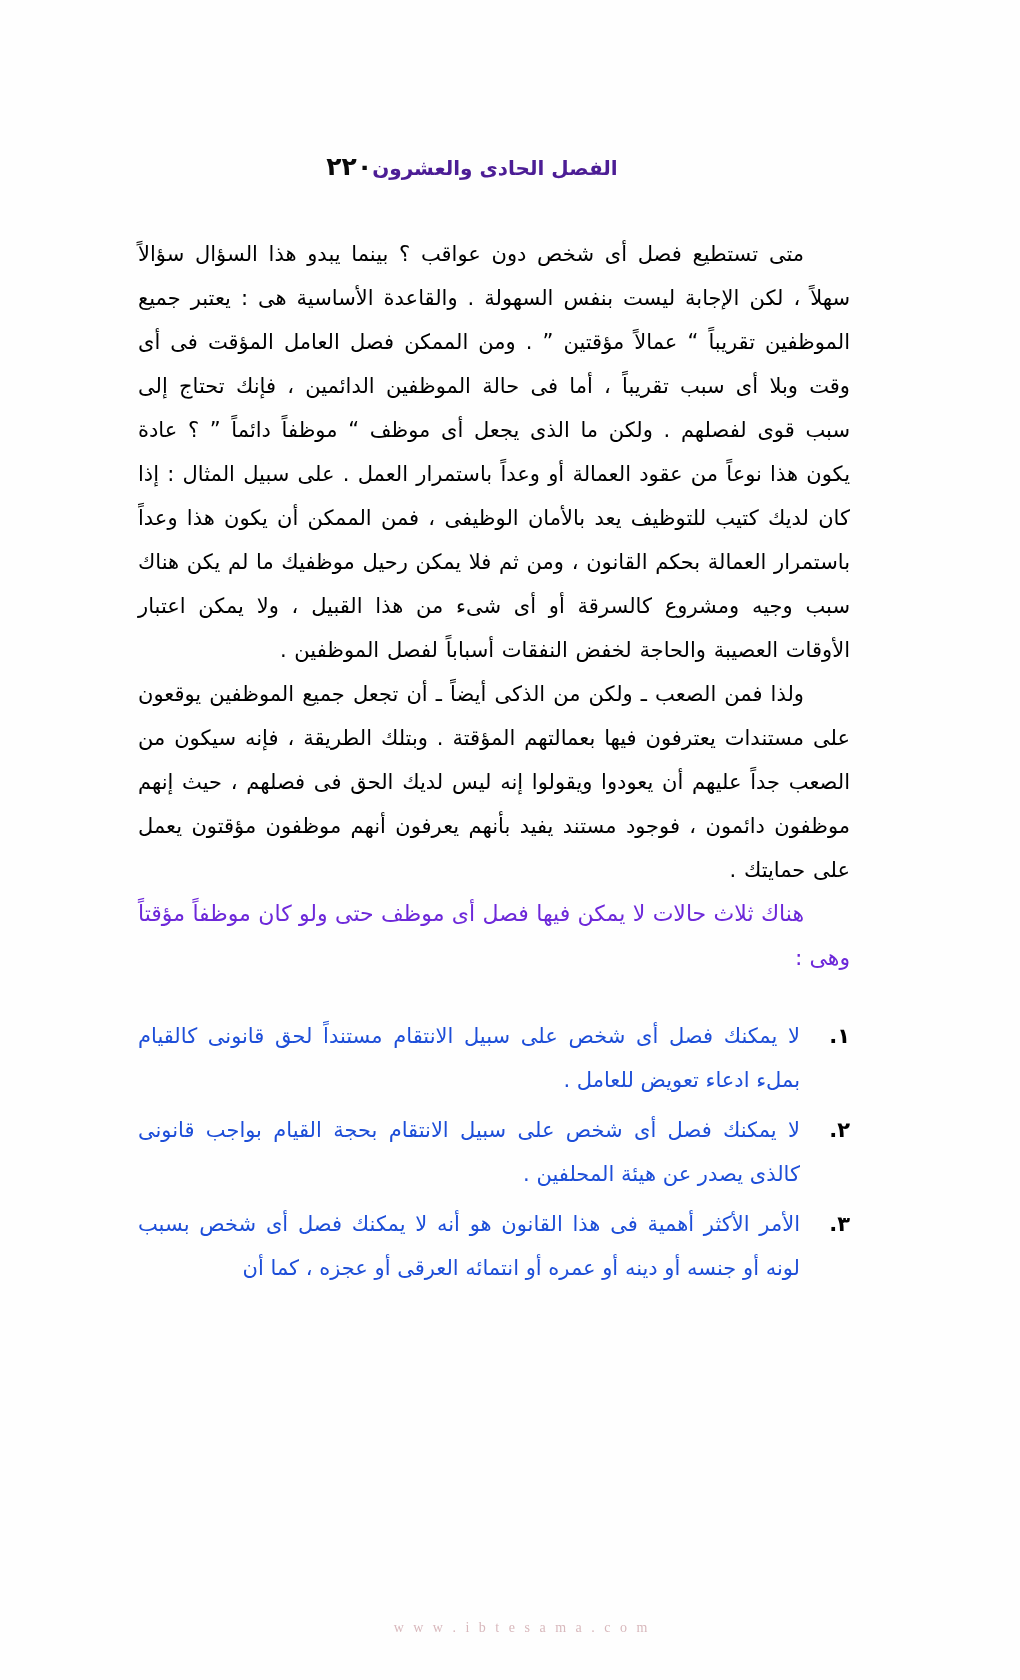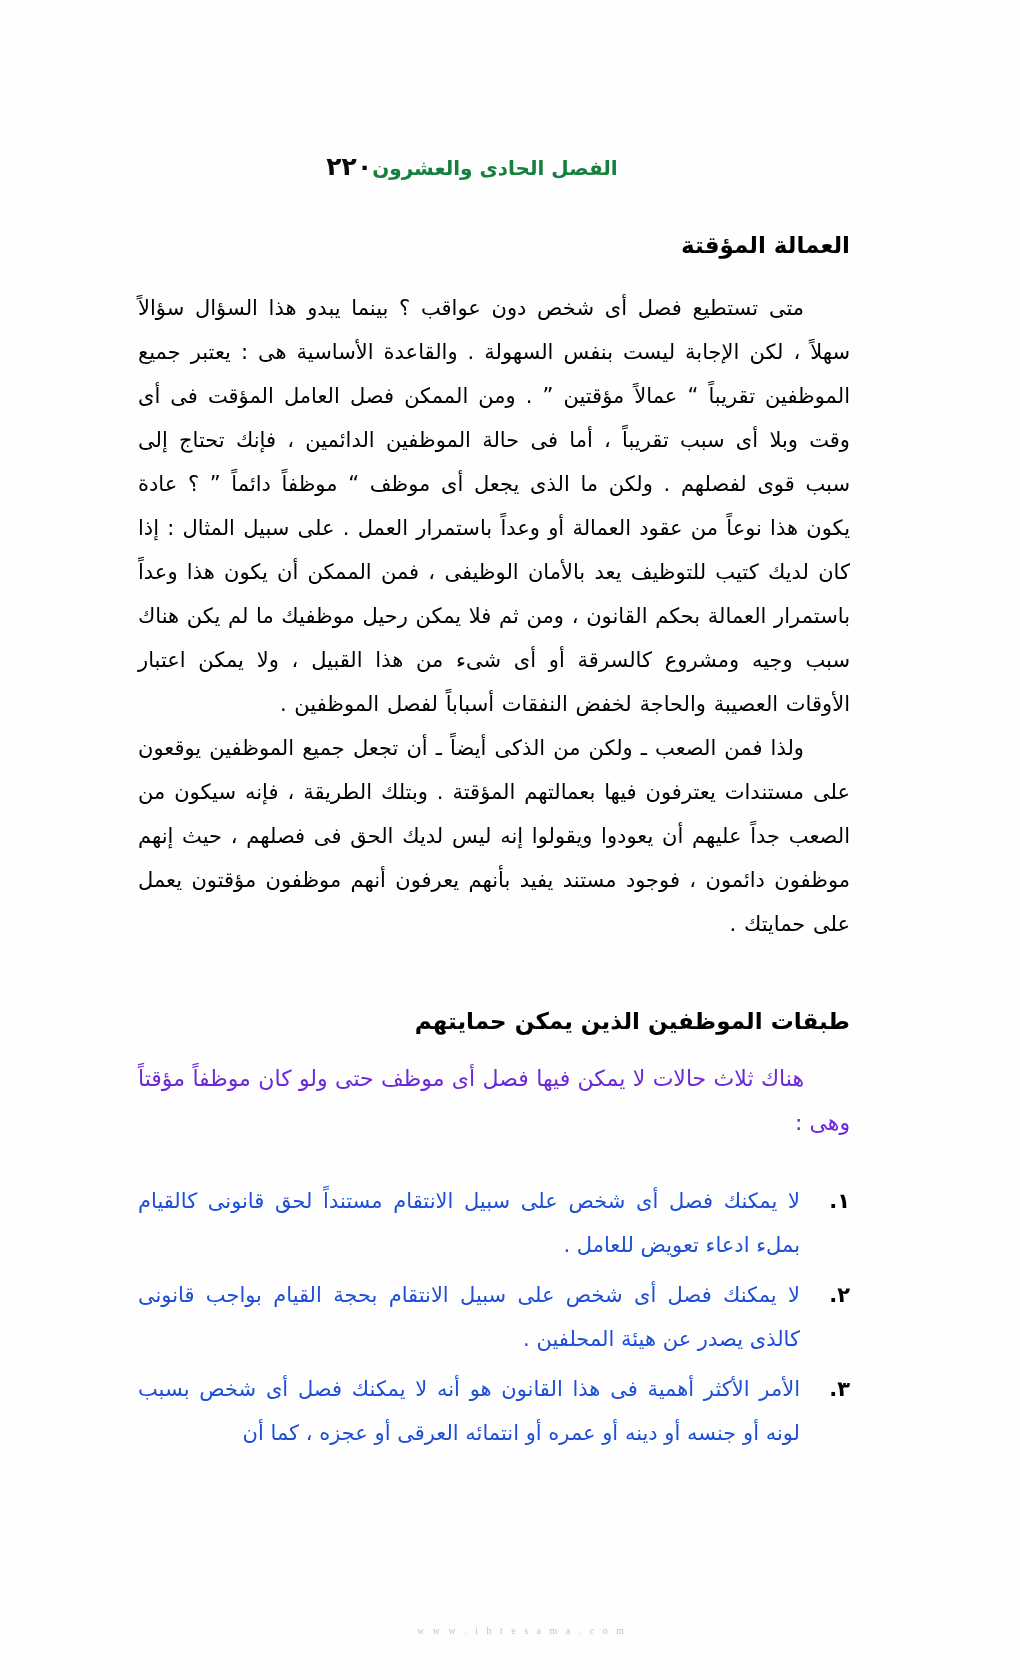--- a/index.html
+++ b/index.html
@@ -37,21 +37,21 @@
   }
   .folio {
     font-size: 25px;
     font-weight: 700;
     letter-spacing: 2px;
     color: #0a0a0a;
   }
   .head-title {
     font-size: 20px;
     font-weight: 700;
-    color: #15803d;
+    color: #4c1d95;
     margin-right: 76px;
     letter-spacing: 0px;
   }
 
   
   .content {
     position: absolute;
     top: 232px;
     right: 170px;
     left: 138px;
@@ -134,45 +134,43 @@
   }
 
   
   .watermark {
     position: absolute;
     left: 0;
     right: 0;
     bottom: 44px;
     text-align: center;
     direction: ltr;
-    font-size: 10px;
+    font-size: 14px;
     letter-spacing: 3px;
     color: #d8b8bc;
     font-family: "Liberation Serif", serif;
     padding-left: 24px;
   }
 </style>
 </head>
 <body>
 
 <div class="page">
 
   <div class="running-head">
     <span class="folio">٢٢٠</span>
     <span class="head-title">الفصل الحادى والعشرون</span>
   </div>
 
   <div class="content">
 
-    <h2 class="section-title">العمالة المؤقتة</h2>
 
     <p class="body indented">متى تستطيع فصل أى شخص دون عواقب ؟ بينما يبدو هذا السؤال سؤالاً سهلاً ، لكن الإجابة ليست بنفس السهولة . والقاعدة الأساسية هى : يعتبر جميع الموظفين تقريباً “ عمالاً مؤقتين ” . ومن الممكن فصل العامل المؤقت فى أى وقت وبلا أى سبب تقريباً ، أما فى حالة الموظفين الدائمين ، فإنك تحتاج إلى سبب قوى لفصلهم . ولكن ما الذى يجعل أى موظف “ موظفاً دائماً ” ؟ عادة يكون هذا نوعاً من عقود العمالة أو وعداً باستمرار العمل . على سبيل المثال : إذا كان لديك كتيب للتوظيف يعد بالأمان الوظيفى ، فمن الممكن أن يكون هذا وعداً باستمرار العمالة بحكم القانون ، ومن ثم فلا يمكن رحيل موظفيك ما لم يكن هناك سبب وجيه ومشروع كالسرقة أو أى شىء من هذا القبيل ، ولا يمكن اعتبار الأوقات العصيبة والحاجة لخفض النفقات أسباباً لفصل الموظفين .</p>
     <p class="body indented">ولذا فمن الصعب ـ ولكن من الذكى أيضاً ـ أن تجعل جميع الموظفين يوقعون على مستندات يعترفون فيها بعمالتهم المؤقتة . وبتلك الطريقة ، فإنه سيكون من الصعب جداً عليهم أن يعودوا ويقولوا إنه ليس لديك الحق فى فصلهم ، حيث إنهم موظفون دائمون ، فوجود مستند يفيد بأنهم يعرفون أنهم موظفون مؤقتون يعمل على حمايتك .</p>
 
-    <h2 class="section-title second">طبقات الموظفين الذين يمكن حمايتهم</h2>
 
     <p class="lead">هناك ثلاث حالات لا يمكن فيها فصل أى موظف حتى ولو كان موظفاً مؤقتاً وهى :</p>
 
     <ol class="numbered">
       <li>
         <span class="li-marker">١.</span>
         <span class="li-text">لا يمكنك فصل أى شخص على سبيل الانتقام مستنداً لحق قانونى كالقيام بملء ادعاء تعويض للعامل .</span>
       </li>
       <li>
         <span class="li-marker">٢.</span>

